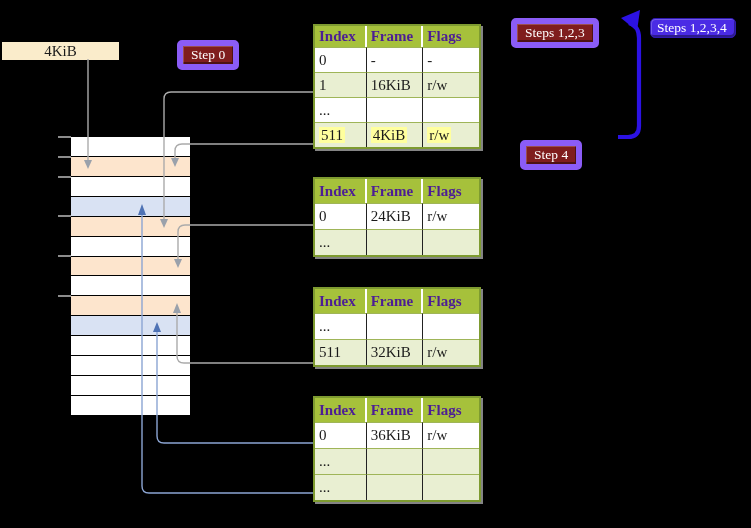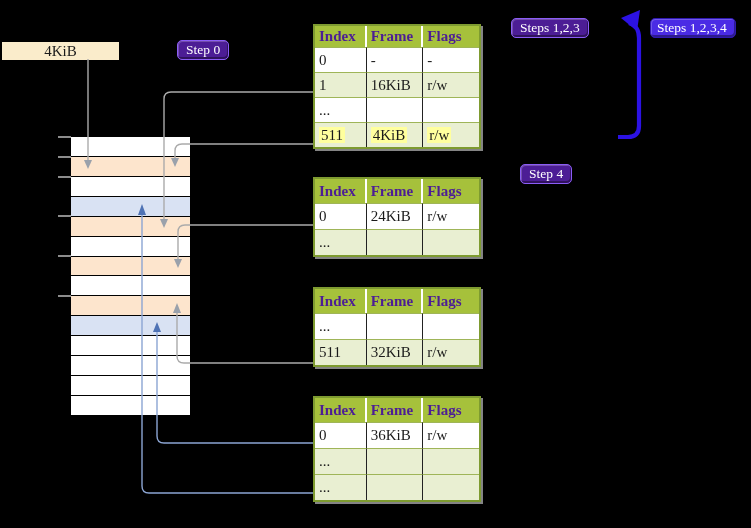--- a/index.html
+++ b/index.html
@@ -8,26 +8,26 @@
 
   
   .mem-label{position:absolute;left:2px;top:42px;width:117px;height:18px;
              background:#faeccb;color:#1a1a1a;font-size:15px;line-height:18px;
              text-align:center;}
 
   
   .badge{position:absolute;display:inline-block;padding:1px 8px 2px;border-radius:5px;
          color:#fff;font-size:13.5px;line-height:15px;white-space:nowrap;
          box-shadow:inset 1px 1px 0 rgba(255,255,255,.22), inset -1px -2px 0 rgba(0,0,0,.38);}
-  .badge.red{background:#4c1d95;border:1px solid #8b5cf6;}
+  .badge.red{background:#7f1d1d;border:6px solid #8b5cf6;}
   .badge.blue{background:#4a2be5;border:1px solid #2f18b0;padding-left:6px;}
   .b-step0{left:177px;top:40px;}
   .b-steps123{left:511px;top:18px;}
   .b-steps1234{left:650px;top:18px;}
-  .b-step4{left:520px;top:164px;}
+  .b-step4{left:520px;top:140px;}
 
   
   .stack{position:absolute;left:71px;top:137px;width:119px;height:278px;
          display:flex;flex-direction:column;}
   .frame-row{flex:1 1 0;border-bottom:1px solid #000;box-sizing:border-box;}
   .frame-row:last-child{border-bottom:none;}
   .fw{background:#ffffff;} .fp{background:#fde5cd;} .fb{background:#d9e2f3;}
   .tick{position:absolute;left:58px;width:13px;height:2px;background:#8c8c8c;}
 
   

